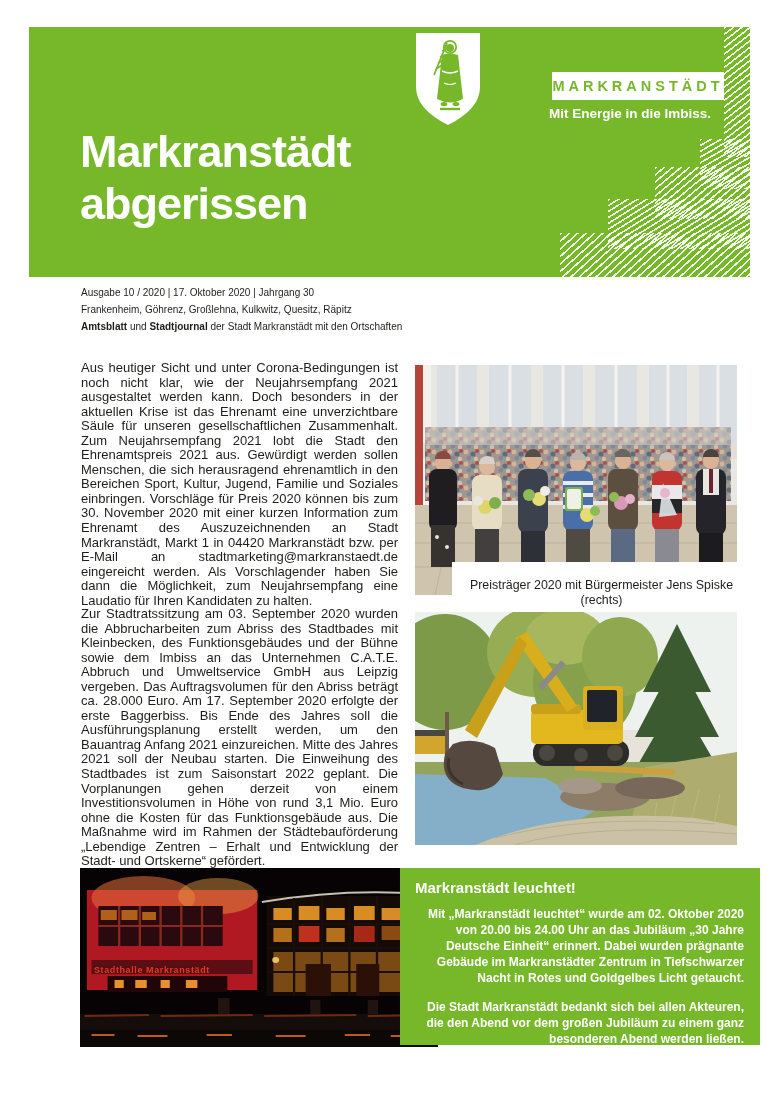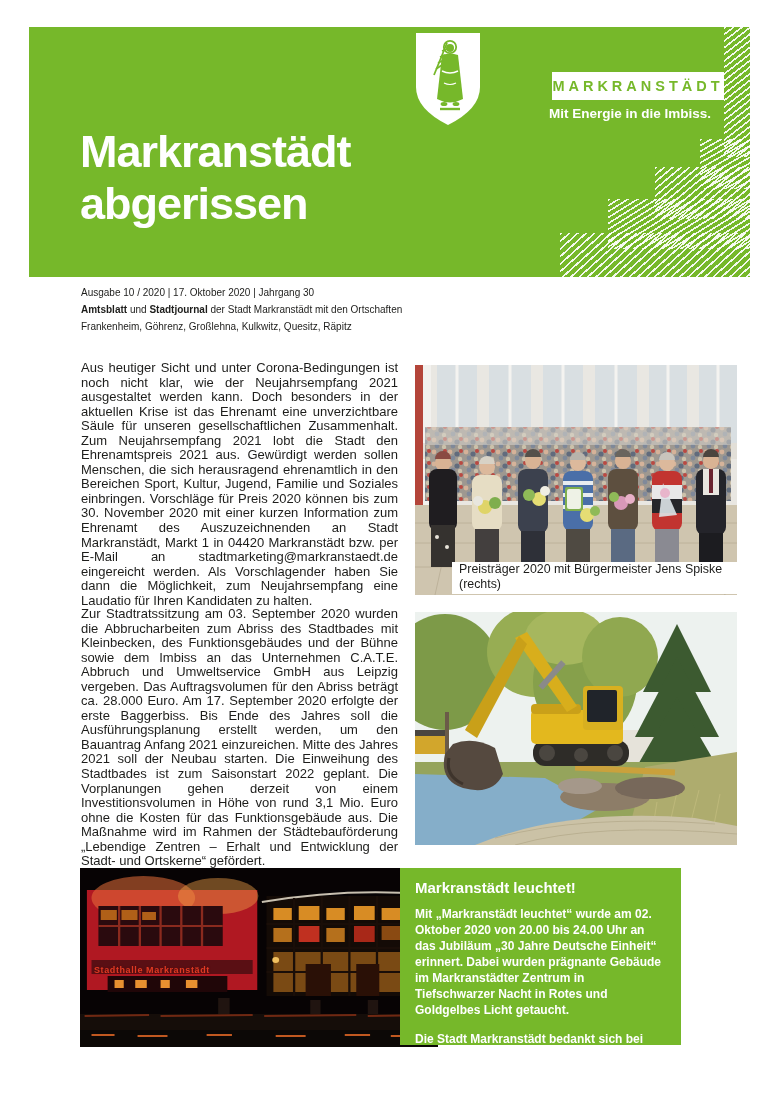--- a/index.html
+++ b/index.html
@@ -33,32 +33,32 @@
   .article p{margin:0;text-align:justify;font-size:13px;line-height:14.55px;hyphens:auto;}
   .a1{top:361px;}
   .a2{top:607px;}
 
   
   .photo{position:absolute;overflow:hidden;}
   .p1{left:415px;top:365px;width:322px;height:230px;}
   .p2{left:415px;top:612px;width:322px;height:233px;}
   .p3{left:80px;top:868px;width:358px;height:179px;}
   .photo svg{display:block;width:100%;height:100%;}
-  .caption{position:absolute;background:#fff;font-size:12.4px;line-height:14.8px;padding:0 0 2px 7px;}
+  .caption{position:absolute;background:#fff;font-size:12.4px;line-height:14.8px;padding:16px 0 2px 7px;text-align:center;}
   .c1{left:452px;top:562px;width:285px;}
   .c2{left:452px;top:827px;width:285px;}
 
   .night-sign{position:absolute;left:14px;top:97px;color:#e03a24;font-size:9px;font-weight:bold;
               letter-spacing:.6px;text-shadow:0 0 2px #5a0c08;white-space:nowrap;}
 
   
-  .greenbox{position:absolute;left:400px;top:868px;width:281px;height:177px;background:#76b82a;
+  .greenbox{position:absolute;left:400px;top:868px;width:360px;height:177px;background:#76b82a;
             box-sizing:border-box;padding:11px 16px 0 15px;color:#fff;}
   .greenbox h2{margin:0 0 9px 0;font-size:15px;line-height:18px;}
-  .greenbox p{margin:0 0 13px 0;font-weight:bold;font-size:12px;line-height:16px;}
+  .greenbox p{margin:0 0 13px 0;font-weight:bold;font-size:12px;line-height:16px;text-align:right;}
 </style>
 </head>
 <body>
 
 <div class="page">
 
   <div class="banner">
     <div class="hatch h1"></div>
     <div class="hatch h2"></div>
     <div class="hatch h3"></div>
@@ -87,22 +87,22 @@
     <div class="tagline">Mit Energie in die Imbiss.</div>
 
     <div class="mast-title">
       <div>Markranstädt</div>
       <div>abgerissen</div>
     </div>
   </div>
 
   <div class="issue">
     <div>Ausgabe 10 / 2020 | 17. Oktober 2020 | Jahrgang 30</div>
+    <div>Frankenheim, Göhrenz, Großlehna, Kulkwitz, Quesitz, Räpitz</div>
     <div><b>Amtsblatt</b><span> und </span><b>Stadtjournal</b><span> der Stadt Markranstädt mit den Ortschaften</span></div>
-    <div>Frankenheim, Göhrenz, Großlehna, Kulkwitz, Quesitz, Räpitz</div>
   </div>
 
   <div class="article a1">
     <p>Aus heutiger Sicht und unter Corona-Bedingungen ist noch nicht klar, wie der Neujahrsempfang 2021 ausgestaltet werden kann. Doch besonders in der aktuellen Krise ist das Ehrenamt eine unverzichtbare Säule für unseren gesellschaftlichen Zusammenhalt. Zum Neujahrsempfang 2021 lobt die Stadt den Ehrenamtspreis 2021 aus. Gewürdigt werden sollen Menschen, die sich herausragend ehrenamtlich in den Bereichen Sport, Kultur, Jugend, Familie und Soziales einbringen. Vorschläge für Preis 2020 können bis zum 30. November 2020 mit einer kurzen Information zum Ehrenamt des Auszuzeichnenden an Stadt Markranstädt, Markt 1 in 04420 Markranstädt bzw. per E-Mail an stadtmarketing@markranstaedt.de eingereicht werden. Als Vorschlagender haben Sie dann die Möglichkeit, zum Neujahrsempfang eine Laudatio für Ihren Kandidaten zu halten.</p>
   </div>
   <div class="article a2">
     <p>Zur Stadtratssitzung am 03. September 2020 wurden die Abbrucharbeiten zum Abriss des Stadtbades mit Kleinbecken, des Funktionsgebäudes und der Bühne sowie dem Imbiss an das Unternehmen C.A.T.E. Abbruch und Umweltservice GmbH aus Leipzig vergeben. Das Auftragsvolumen für den Abriss beträgt ca. 28.000 Euro. Am 17. September 2020 erfolgte der erste Baggerbiss. Bis Ende des Jahres soll die Ausführungsplanung erstellt werden, um den Bauantrag Anfang 2021 einzureichen. Mitte des Jahres 2021 soll der Neubau starten. Die Einweihung des Stadtbades ist zum Saisonstart 2022 geplant. Die Vorplanungen gehen derzeit von einem Investitionsvolumen in Höhe von rund 3,1 Mio. Euro ohne die Kosten für das Funktionsgebäude aus. Die Maßnahme wird im Rahmen der Städtebauförderung „Lebendige Zentren – Erhalt und Entwicklung der Stadt- und Ortskerne“ gefördert.</p>
   </div>
 
   <div class="photo p1">

